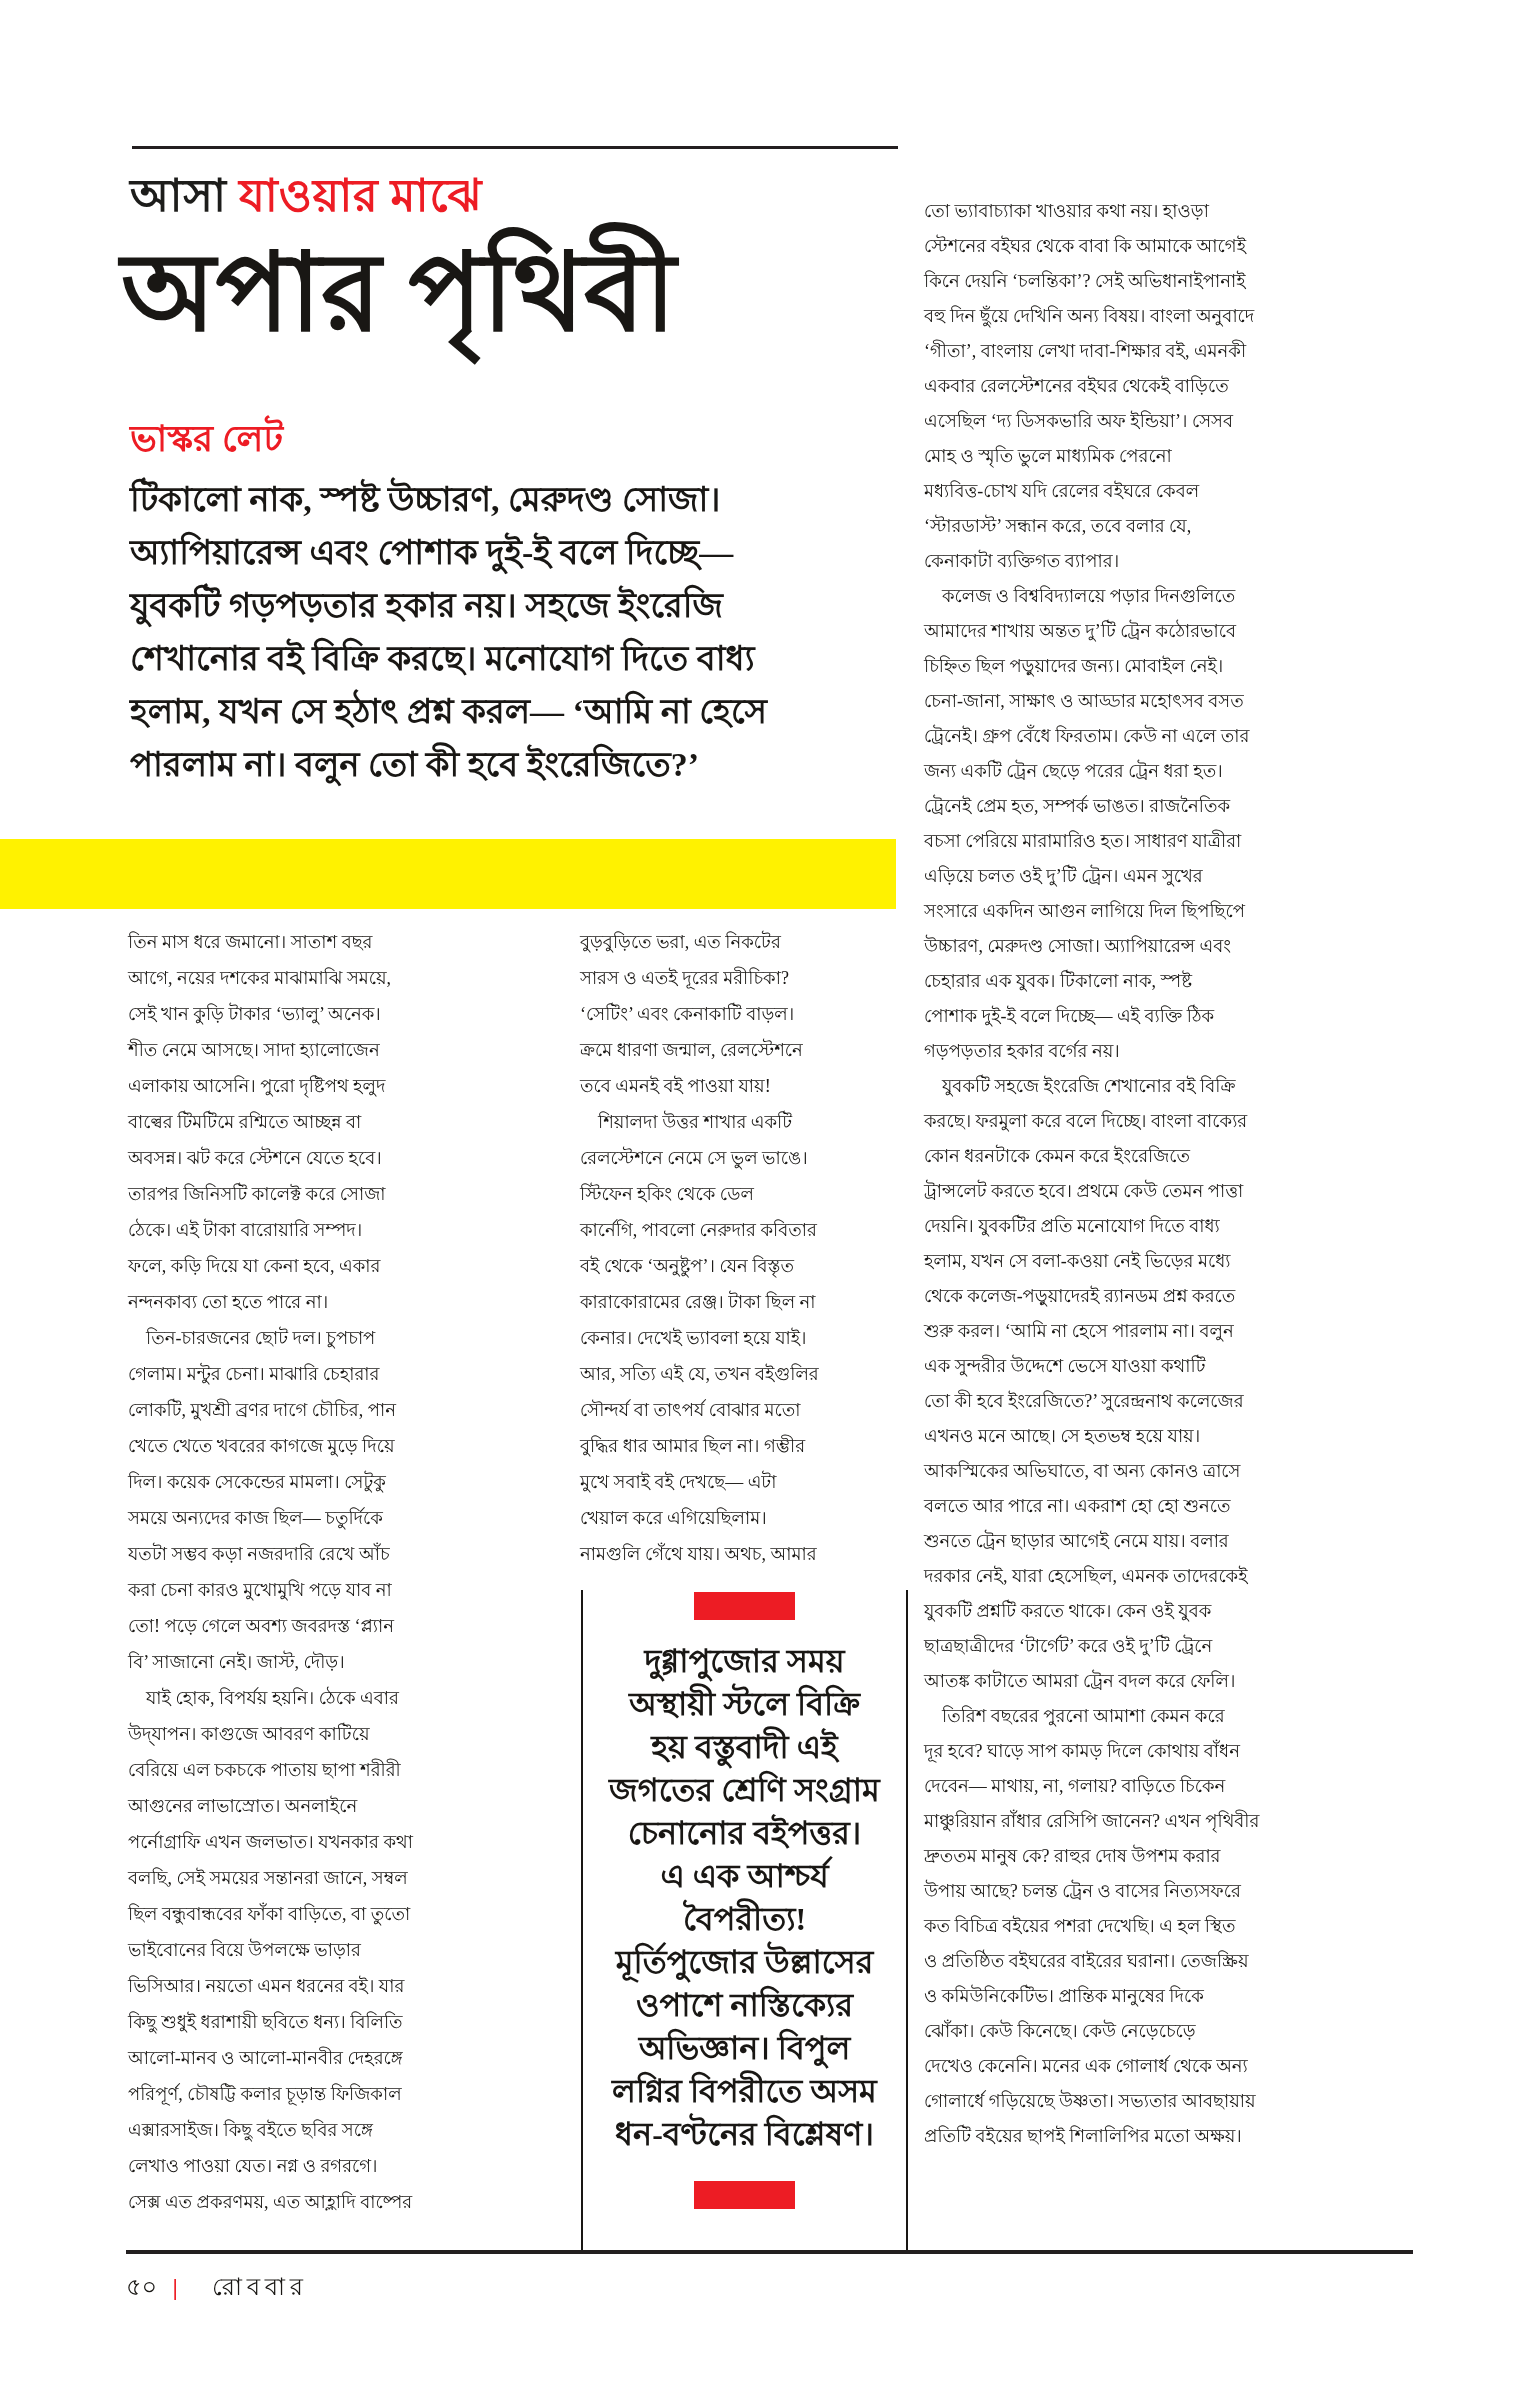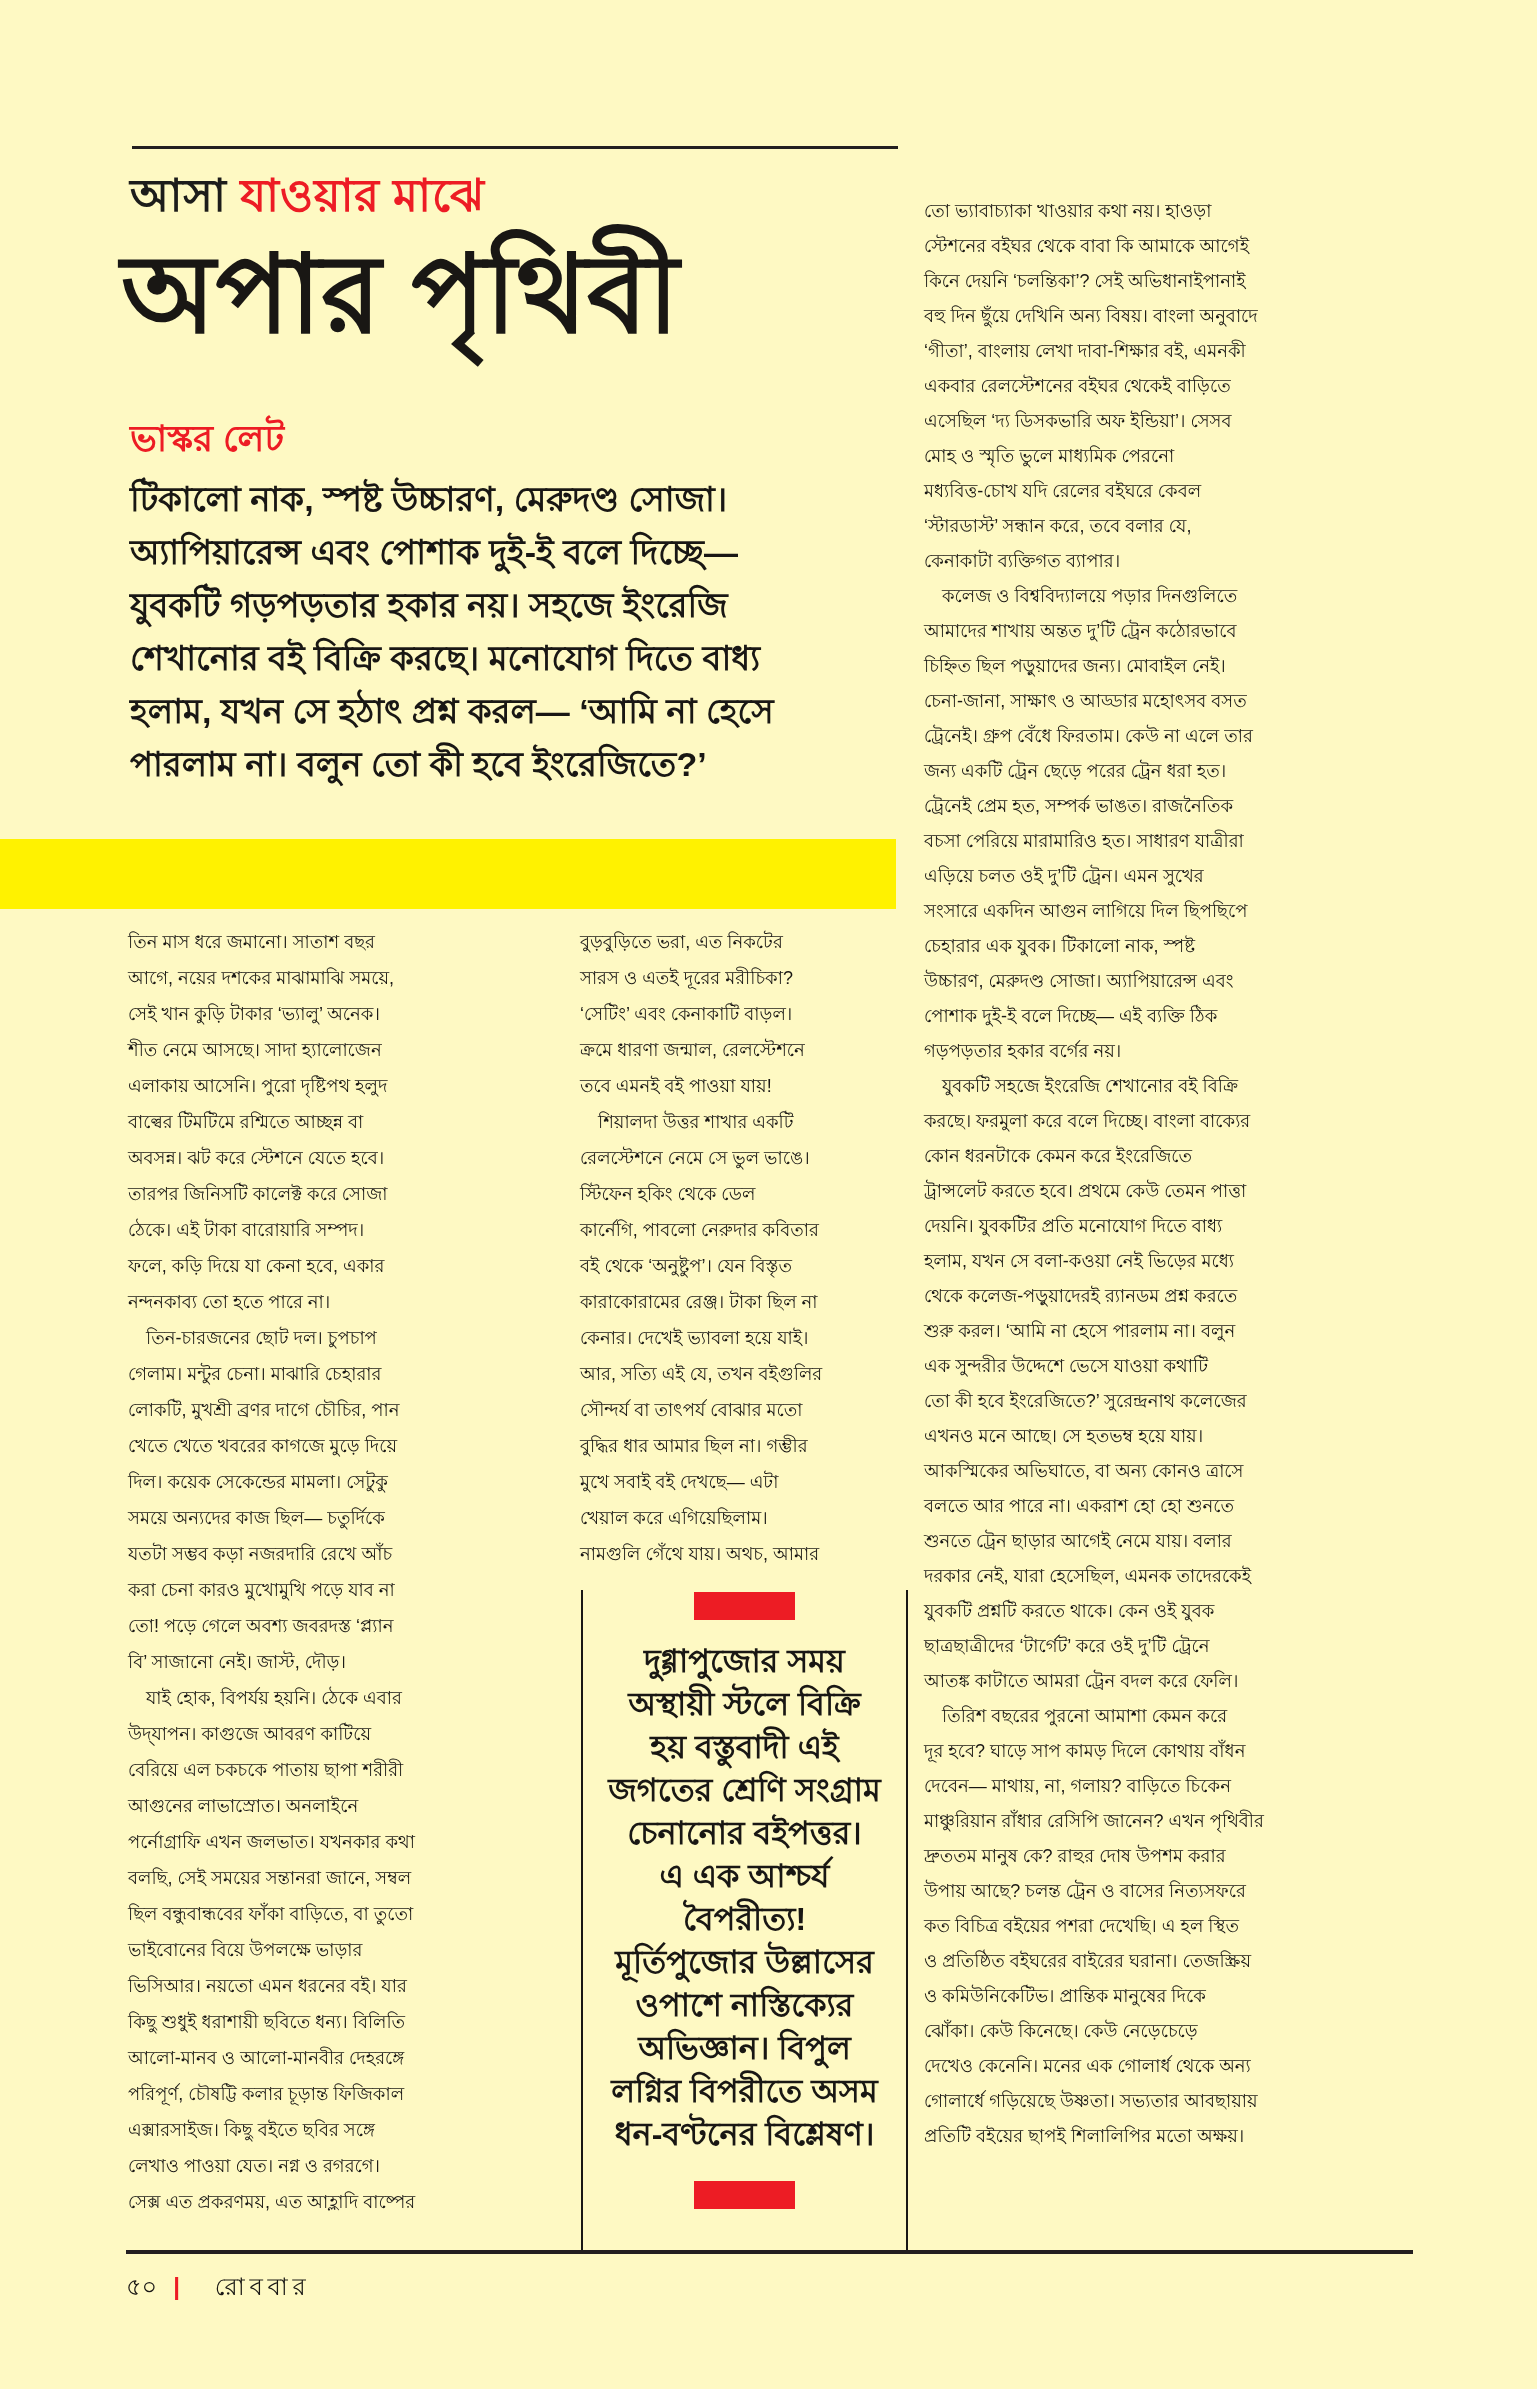--- a/index.html
+++ b/index.html
@@ -1,18 +1,18 @@
 <!DOCTYPE html>
 <html style="font-size:12.4px"><head>
 <meta charset="utf-8">
 <style>
   html,body{margin:0;padding:0;background:#e9e9e9;}
   #page{
-    position:relative;width:1538px;height:2389px;background:#fef9c3;
-    font-family:Liberation Sans, sans-serif;color:#1d1d1b;
+    position:relative;width:1538px;height:2389px;background:#ffffff;
+    font-family:Liberation Serif, serif;color:#1d1d1b;
     overflow:hidden;
   }
   .abs{position:absolute;}
   
   #kicker-rule{left:132px;top:146px;width:766px;height:3.1px;background:#231f20;}
   #kicker{left:130px;top:161px;font-size:45px;font-weight:700;white-space:nowrap;letter-spacing:0.8px;}
   #kicker .red{color:#ed1c24;}
   
   #headline{left:121px;top:226px;font-size:109px;font-weight:700;line-height:1.25;white-space:nowrap;color:#191714;}
   #author{left:130px;top:411px;font-size:36px;font-weight:700;color:#ed1c24;white-space:nowrap;}
@@ -145,22 +145,22 @@
       <div class="line"> কলেজ ও বিশ্ববিদ্যালয়ে পড়ার দিনগুলিতে</div>
       <div class="line">আমাদের শাখায় অন্তত দু’টি ট্রেন কঠোরভাবে</div>
       <div class="line">চিহ্নিত ছিল পড়ুয়াদের জন্য। মোবাইল নেই।</div>
       <div class="line">চেনা-জানা, সাক্ষাৎ ও আড্ডার মহোৎসব বসত</div>
       <div class="line">ট্রেনেই। গ্রুপ বেঁধে ফিরতাম। কেউ না এলে তার</div>
       <div class="line">জন্য একটি ট্রেন ছেড়ে পরের ট্রেন ধরা হত।</div>
       <div class="line">ট্রেনেই প্রেম হত, সম্পর্ক ভাঙত। রাজনৈতিক</div>
       <div class="line">বচসা পেরিয়ে মারামারিও হত। সাধারণ যাত্রীরা</div>
       <div class="line">এড়িয়ে চলত ওই দু’টি ট্রেন। এমন সুখের</div>
       <div class="line">সংসারে একদিন আগুন লাগিয়ে দিল ছিপছিপে</div>
+      <div class="line">উচ্চারণ, মেরুদণ্ড সোজা। অ্যাপিয়ারেন্স এবং</div>
       <div class="line">চেহারার এক যুবক। টিকালো নাক, স্পষ্ট</div>
-      <div class="line">উচ্চারণ, মেরুদণ্ড সোজা। অ্যাপিয়ারেন্স এবং</div>
       <div class="line">পোশাক দুই-ই বলে দিচ্ছে— এই ব্যক্তি ঠিক</div>
       <div class="line">গড়পড়তার হকার বর্গের নয়।</div>
       <div class="line"> যুবকটি সহজে ইংরেজি শেখানোর বই বিক্রি</div>
       <div class="line">করছে। ফরমুলা করে বলে দিচ্ছে। বাংলা বাক্যের</div>
       <div class="line">কোন ধরনটাকে কেমন করে ইংরেজিতে</div>
       <div class="line">ট্রান্সলেট করতে হবে। প্রথমে কেউ তেমন পাত্তা</div>
       <div class="line">দেয়নি। যুবকটির প্রতি মনোযোগ দিতে বাধ্য</div>
       <div class="line">হলাম, যখন সে বলা-কওয়া নেই ভিড়ের মধ্যে</div>
       <div class="line">থেকে কলেজ-পড়ুয়াদেরই র‍্যানডম প্রশ্ন করতে</div>
       <div class="line">শুরু করল। ‘আমি না হেসে পারলাম না। বলুন</div>

